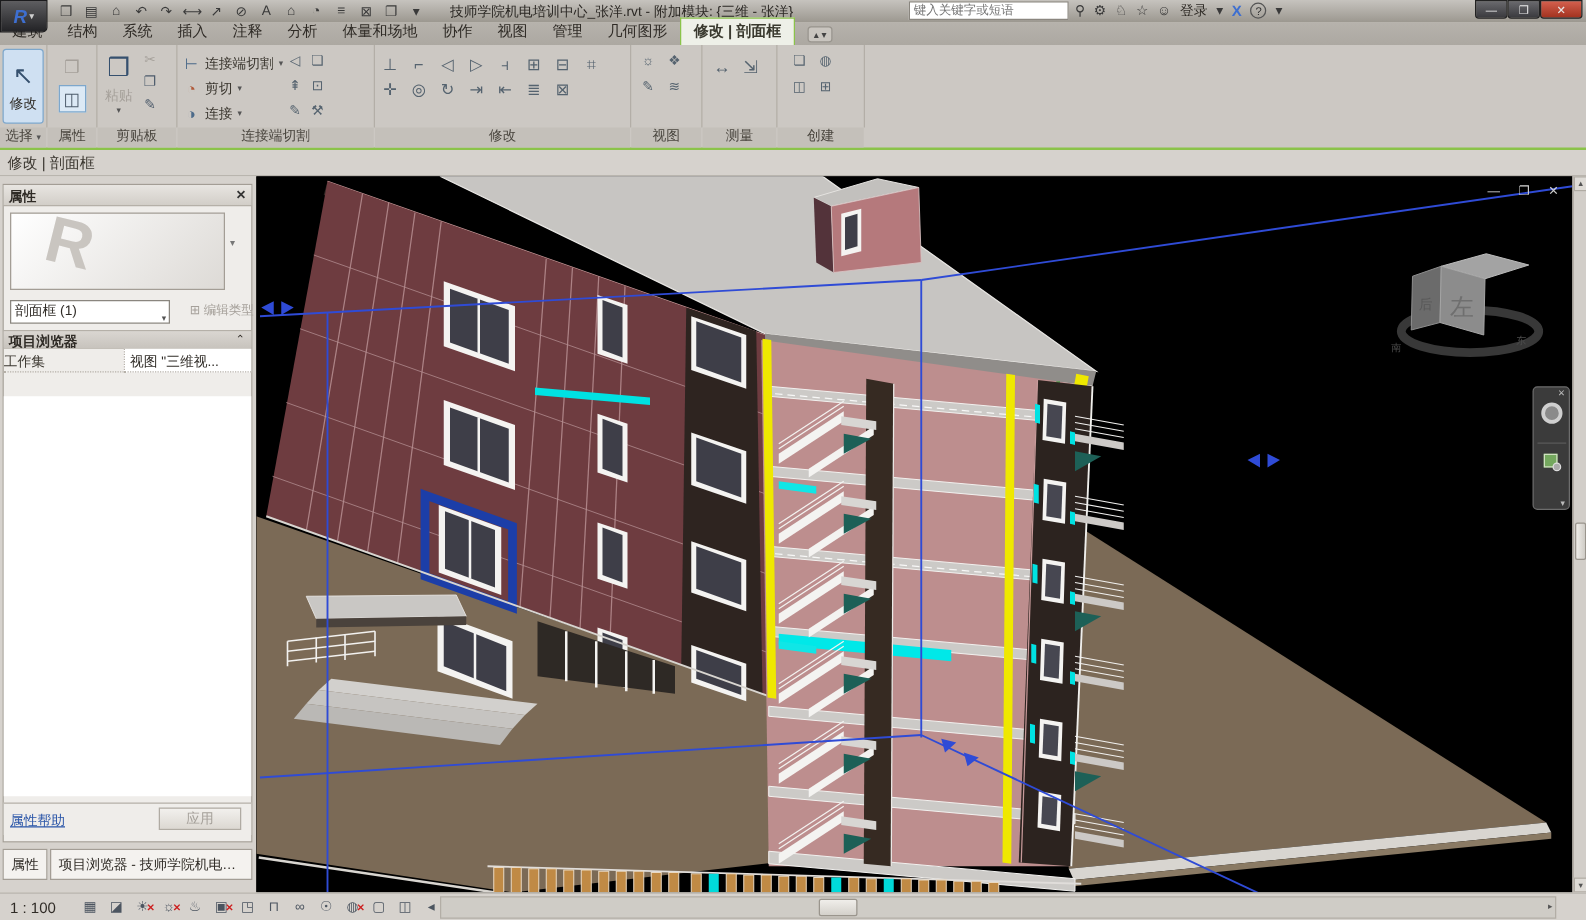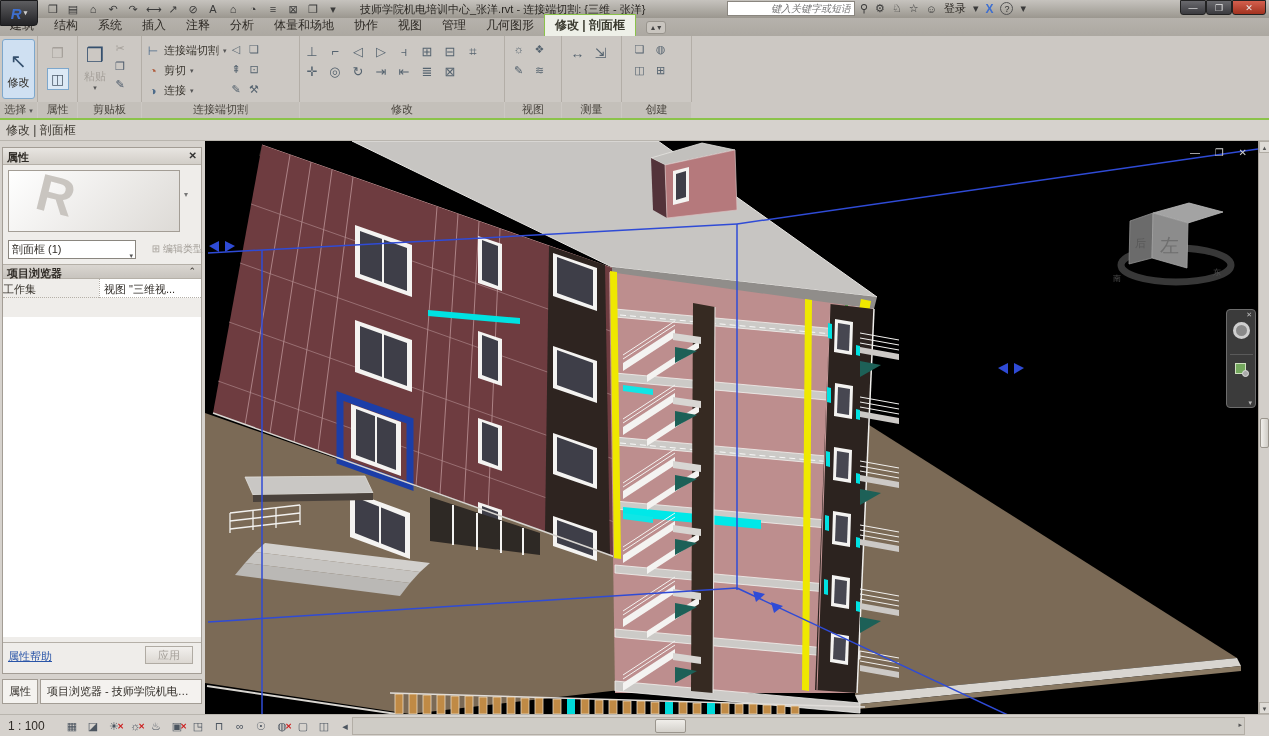--- a/index.html
+++ b/index.html
@@ -13,22 +13,22 @@
   #appbtn { position:absolute; left:0; top:0; width:38px; height:26px;
     background:linear-gradient(#5d5d60,#232326); border:1px solid #1b1b1d; border-radius:0 0 4px 0;
     color:#3e6fd0; font-weight:bold; font-style:italic; font-size:15px; z-index:5;
     display:flex; align-items:center; justify-content:center; gap:2px; }
   #appbtn .dd { color:#cfcfcf; font-size:7px; font-style:normal; }
   .qat { display:flex; align-items:center; gap:6px; margin-left:46px; }
   .qat .qi { color:#3a3a3a; font-size:11px; width:14px; text-align:center; cursor:default; }
   #tb-title { position:absolute; left:360px; top:2px; width:350px; height:14px;
     font-size:11px; color:#2a2723; overflow:hidden; white-space:nowrap; }
   #searchbox { position:absolute; left:727px; top:1px; width:128px; height:15px;
-    background:#fff; border:1px solid #8a867f; font-size:10px; font-style:italic;
-    color:#8d8880; padding:0 3px;text-align:right; }
+    background:#fff; border:1px solid #8a867f; font-size:10px; 
+    color:#8d8880; padding:0 3px; }
   .tb-icons { position:absolute; left:860px; top:1px; display:flex; align-items:center; gap:7px; }
   .tb-icons .ti { font-size:11px; color:#3a3a3a; }
   #signin { font-size:11px; color:#2f2b26; }
   #xchg { color:#3e6fd0; font-weight:bold; font-size:12px; }
   #helpq { width:13px; height:13px; border:1px solid #555; border-radius:50%;
     font-size:9px; text-align:center; line-height:12px; color:#333; }
   #winbtns { position:absolute; left:1180px; top:0px; display:flex; }
   #winbtns span { width:26px; height:15px; text-align:center; line-height:14px;
     font-size:9px; color:#e8e8e8; background:linear-gradient(#6a6a6e,#3a3a3e);
     border:1px solid #222; border-radius:0 0 3px 3px; }
@@ -99,21 +99,21 @@
   .prow { position:absolute; left:0; width:198px; height:19px; font-size:11px; }
   .prow .lbl { position:absolute; left:0; width:96px; height:19px; padding:3px 0 0 0;
     border-bottom:1px dotted #b5b0a8; color:#3a362f; }
   .prow .val { position:absolute; left:96px; width:102px; height:19px; padding:3px 0 0 4px;
     background:#fff; border-bottom:1px dotted #b5b0a8; border-left:1px dotted #b5b0a8;
     white-space:nowrap; overflow:hidden; }
   #pal-body-empty { position:absolute; left:0; top:169px; width:198px; height:320px; background:#fff; }
   #pal-foot { position:absolute; left:0px; top:494px; width:198px; height:26px;
     border-top:1px solid #b5b0a8; background:#efedea; }
   #prophelp { position:absolute; left:5px; top:6px; color:#2a55a8; text-decoration:underline; font-size:11px; }
-  #applybtn { position:absolute; right:8px; top:3px; width:48px; height:18px;
+  #applybtn { position:absolute; right:8px; top:3px; width:66px; height:18px;
     background:linear-gradient(#f2f0ed,#dcd8d2); border:1px solid #b0aba3; color:#a5a09a;
     text-align:center; line-height:17px; font-size:11px; }
   #pal-tabs { position:absolute; left:2px; top:538px; display:flex; gap:2px; }
   .ptab { background:#f4f2ef; border:1px solid #a39d95; font-size:11px; padding:4px 6px;
     white-space:nowrap; overflow:hidden; }
   .ptab.wide { max-width:162px; text-overflow:ellipsis; }
 
   
   #viewport { position:absolute; left:205px; top:141px; width:1053px; height:573px;
     background:#000; overflow:hidden; }
@@ -170,21 +170,21 @@
     <span class="qi">↗</span>
     <span class="qi">⊘</span>
     <span class="qi">A</span>
     <span class="qi">⌂</span>
     <span class="qi">◔</span>
     <span class="qi">≡</span>
     <span class="qi">⊠</span>
     <span class="qi">❐</span>
     <span class="qi">▾</span>
   </div>
-  <div id="tb-title">技师学院机电培训中心_张洋.rvt - 连接端切割: {三维 - 张洋}</div>
+  <div id="tb-title">技师学院机电培训中心_张洋.rvt - 附加模块: {三维 - 张洋}</div>
   <input id="searchbox" placeholder="键入关键字或短语" style="">
   <div class="tb-icons">
     <span class="ti">⚲</span>
     <span class="ti">⚙</span>
     <span class="ti">♘</span>
     <span class="ti">☆</span>
     <span class="ti">☺</span>
     <span id="signin">登录</span>
     <span class="ti dda">▾</span>
     <span id="xchg">X</span>

